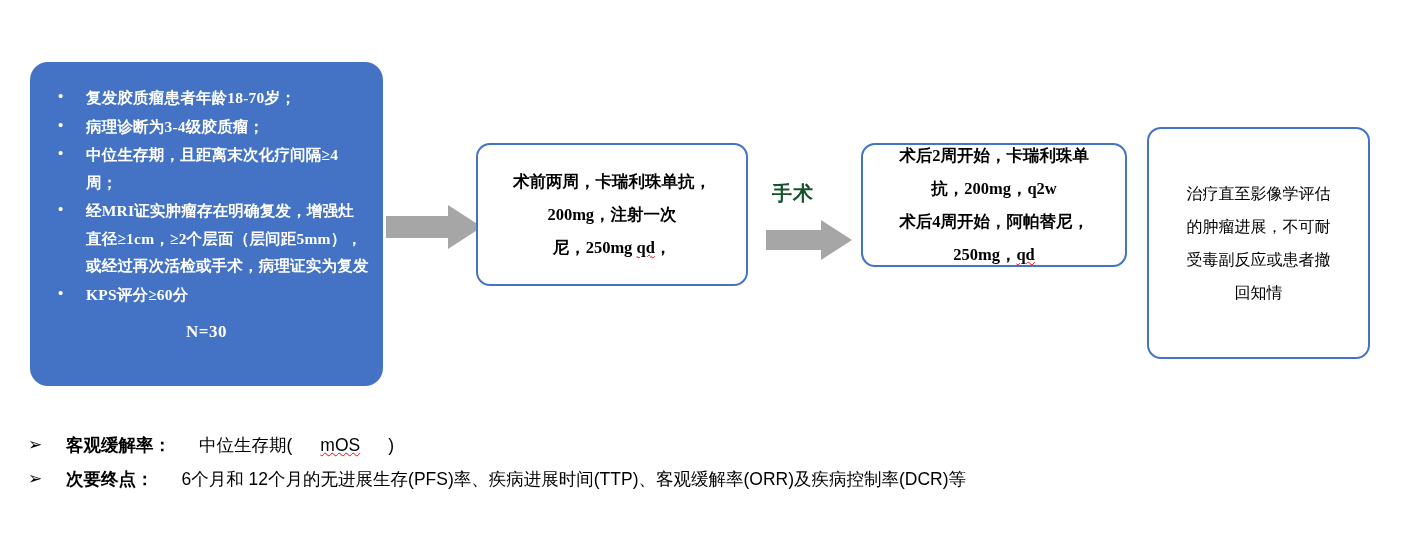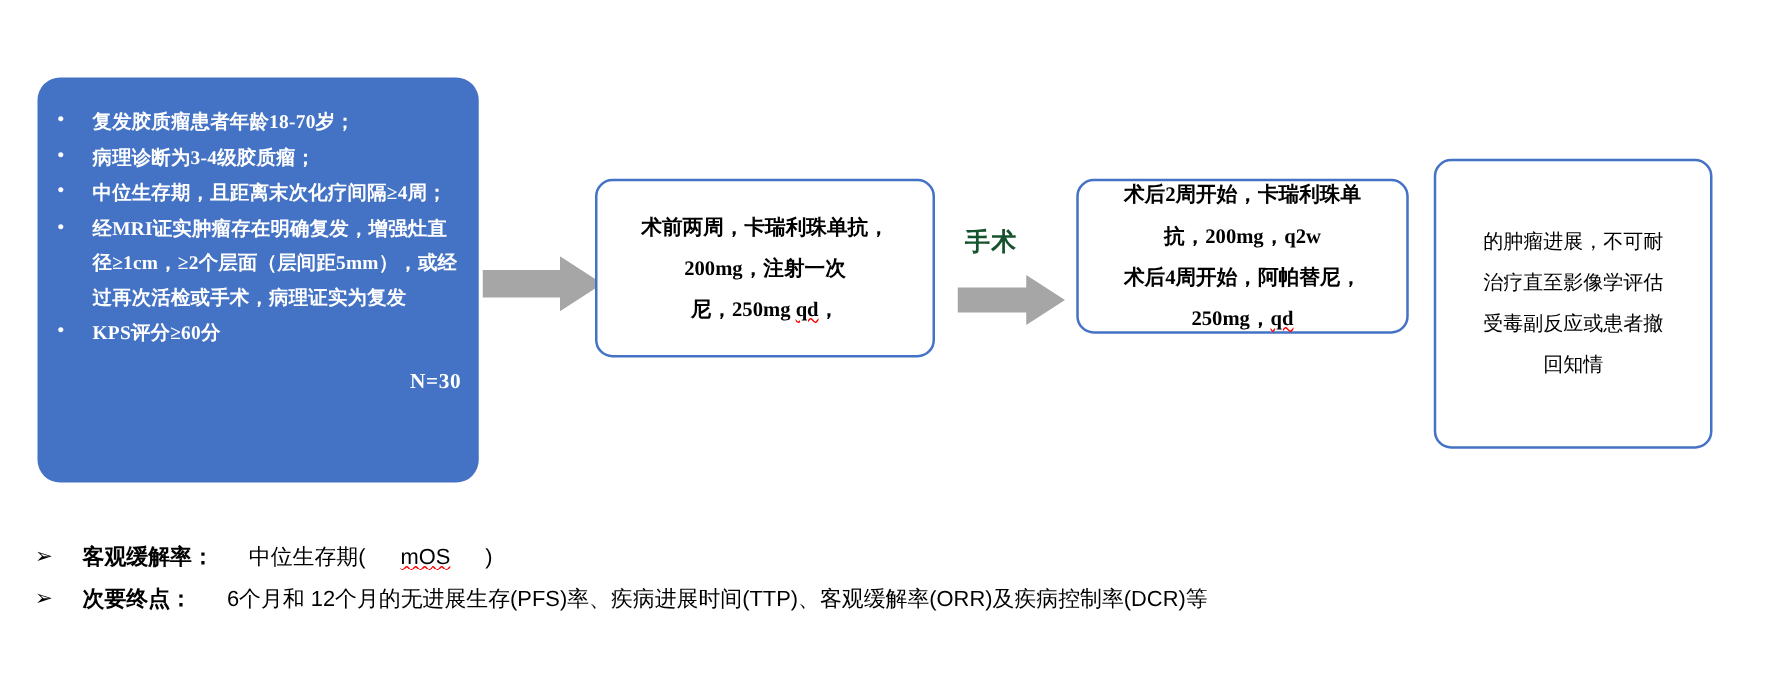--- a/index.html
+++ b/index.html
@@ -25,21 +25,21 @@
   
   .criteria-box {
     position: absolute;
     left: 30px;
     top: 62px;
     width: 353px;
     height: 324px;
     background: #4472C4;
     border-radius: 18px;
     box-sizing: border-box;
-    padding: 22px 14px 10px 2px;
+    padding: 22px 14px 10px 14px;
     color: #ffffff;
   }
   .crit-list {
     list-style: none;
     margin: 0;
     padding: 0;
   }
   .crit-list li {
     position: relative;
     padding-left: 42px;
@@ -50,21 +50,21 @@
     margin-bottom: 1px;
   }
   .crit-list li::before {
     content: "•";
     position: absolute;
     left: 14px;
     top: -1px;
     font-size: 15px;
   }
   .crit-n {
-    text-align: right;
+    text-align: center;
     font-size: 17px;
     font-weight: bold;
     margin-top: 14px;
     letter-spacing: .5px;
   }
 
   
   .tx-box {
     position: absolute;
     box-sizing: border-box;
@@ -194,22 +194,22 @@
     <div class="tx-text">
       <div>术后2周开始，卡瑞利珠单</div>
       <div>抗，200mg，q2w</div>
       <div>术后4周开始，阿帕替尼，</div>
       <div>250mg，<span class="sq">qd</span></div>
     </div>
   </div>
 
   <div class="tx-box" id="box-follow">
     <div class="tx-text">
+      <div>治疗直至影像学评估</div>
       <div>的肿瘤进展，不可耐</div>
-      <div>治疗直至影像学评估</div>
       <div>受毒副反应或患者撤</div>
       <div>回知情</div>
     </div>
   </div>
 
 </div>
 
 <div id="endpoints">
 
   <div class="endpoint-row">

